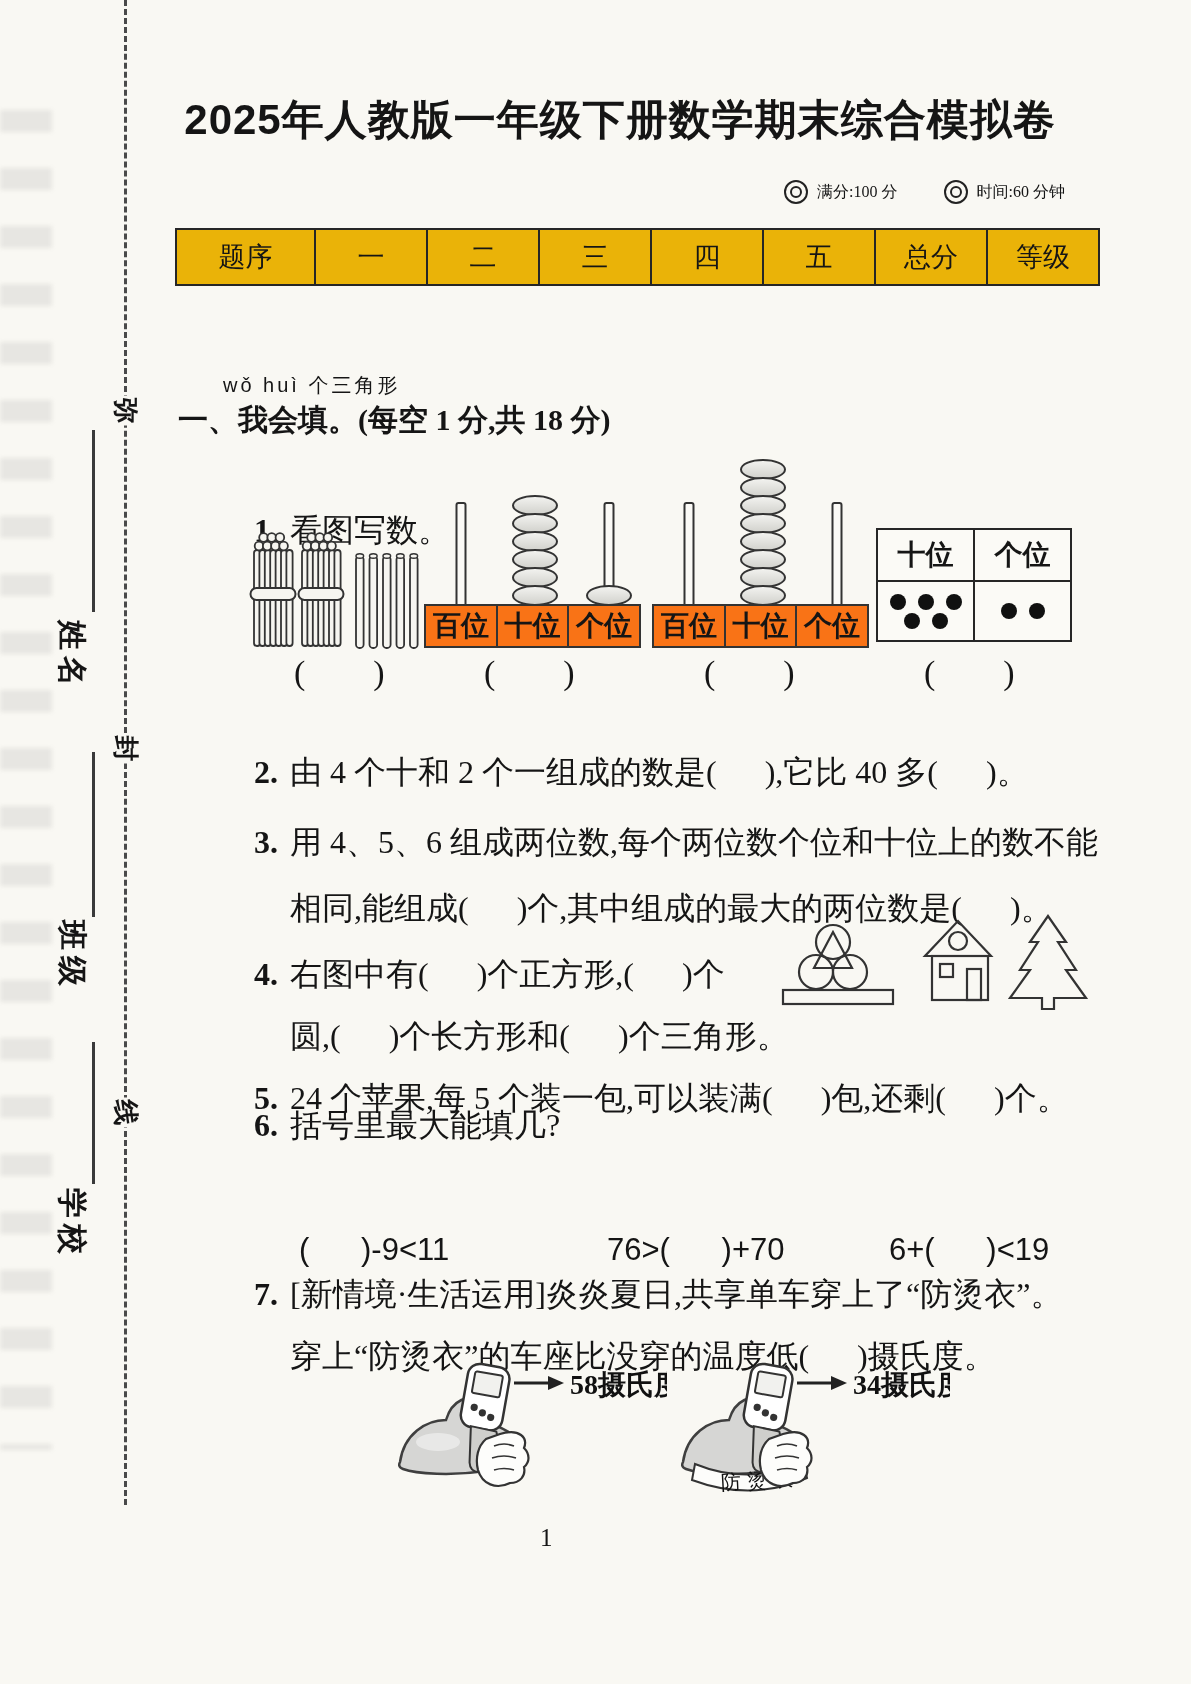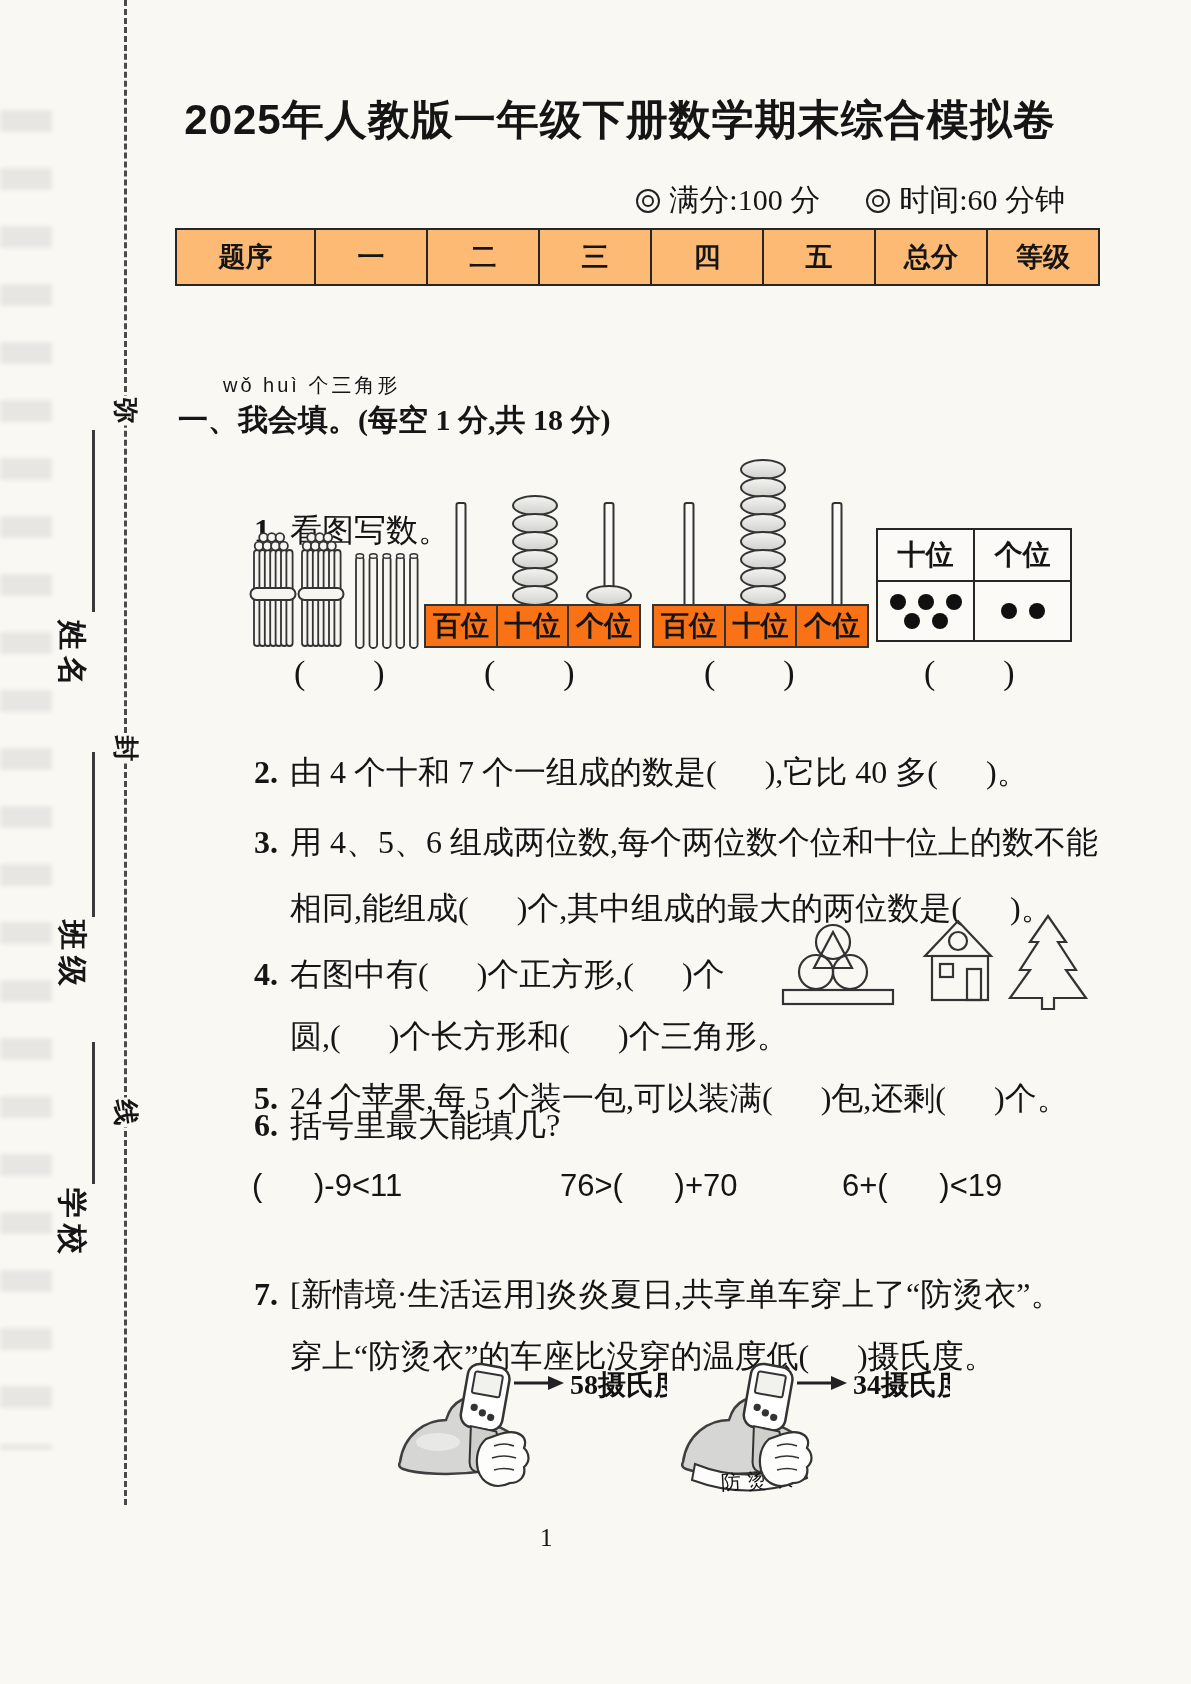--- a/index.html
+++ b/index.html
@@ -12,28 +12,28 @@
   .seal-dashed{position:absolute;left:124px;top:0;height:1505px;width:0;border-left:3px dashed #4a4a4a;}
   .seal-char{position:absolute;left:110px;width:30px;text-align:center;font-size:26px;font-weight:600;
              transform:rotate(90deg);background:#f9f8f3;padding:5px 0;z-index:2;}
   .seal-line-seg{position:absolute;left:92px;width:3px;background:#3a3a3a;}
   .seal-field{position:absolute;left:56px;width:36px;writing-mode:vertical-rl;text-orientation:sideways;
               font-size:30px;letter-spacing:6px;font-weight:600;}
   
   .title{position:absolute;left:175px;width:890px;top:92px;text-align:center;
          font-family:"Liberation Sans",sans-serif;font-weight:bold;font-size:42px;letter-spacing:1px;}
   .meta{position:absolute;left:175px;width:890px;top:180px;display:flex;justify-content:flex-end;
-        gap:46px;font-size:30px;align-items:center;}
+        gap:46px;font-size:16px;align-items:center;}
   .meta-item{display:inline-flex;align-items:center;gap:9px;}
   .dcircle{width:20px;height:20px;border:2px solid #222;border-radius:50%;position:relative;flex:none;}
   .dcircle::after{content:"";position:absolute;inset:4px;border:2px solid #222;border-radius:50%;}
   
   .score-table{position:absolute;left:175px;top:228px;border-collapse:collapse;table-layout:fixed;}
-  .score-table td{border:2.5px solid #262626;text-align:center;font-size:27px;font-weight:bold;
-                  background:#fdba74;}
+  .score-table td{border:2.5px solid #262626;text-align:center;font-size:27px;font-weight:normal;
+                  background:#eab308;}
   .score-table tr:first-child td{height:56px;}
   .score-table tr:last-child td{height:52px;}
   
   .pinyin{position:absolute;left:223px;top:372px;font-family:"Liberation Sans",sans-serif;
           font-size:20px;letter-spacing:3px;}
   .section-heading{position:absolute;left:178px;top:400px;font-size:30px;font-weight:bold;white-space:pre;}
   .q{position:absolute;font-size:32px;white-space:pre;}
   .q .no{font-weight:bold;padding-right:12px;}
   
   .abacus{position:absolute;top:498px;width:222px;height:150px;}
@@ -50,22 +50,22 @@
              align-items:center;justify-content:center;font-size:28px;font-weight:700;background:#f97316;}
   .label-box:first-child{margin-left:0;}
   
   .dot-table{position:absolute;left:876px;top:528px;border-collapse:collapse;}
   .dot-table td{border:2.5px solid #262626;width:93px;text-align:center;background:#fbfaf6;}
   .dt-h{height:48px;font-size:28px;font-weight:600;}
   .dt-c{height:56px;}
   .dot-row{display:flex;justify-content:center;gap:12px;margin:3px 0;}
   .dot{width:16px;height:16px;border-radius:50%;background:#101010;}
   .ans-paren{position:absolute;top:654px;font-size:34px;white-space:pre;}
-  .equation{position:absolute;top:1168px;font-size:31px;white-space:pre;
-            font-family:"Liberation Sans",sans-serif;}
+  .equation{position:absolute;top:1232px;font-size:31px;white-space:pre;
+            font-family:"Liberation Sans",sans-serif;margin-left:47px;}
   .fig{position:absolute;}
   .page-number{position:absolute;left:540px;top:1524px;font-size:25px;}
   svg text{font-family:"Liberation Serif",serif;}
 </style>
 </head>
 <body>
 
 <div class="page">
   <div class="noise"></div>
 
@@ -247,21 +247,21 @@
       </tr>
     </tbody>
   </table>
 
   <span class="ans-paren" style="left:294px">(        )</span>
   <span class="ans-paren" style="left:484px">(        )</span>
   <span class="ans-paren" style="left:704px">(        )</span>
   <span class="ans-paren" style="left:924px">(        )</span>
 
   <div class="q" style="left:222px;top:714px">
-    <span class="no">2.</span><span>由 4 个十和 7 个一组成的数是(      ),它比 40 多(      )。</span>
+    <span class="no">2.</span><span>由 4 个十和 2 个一组成的数是(      ),它比 40 多(      )。</span>
   </div>
 
   <div class="q" style="left:222px;top:784px">
     <span class="no">3.</span><span>用 4、5、6 组成两位数,每个两位数个位和十位上的数不能</span>
   </div>
   <div class="q" style="left:258px;top:850px">
     <span>相同,能组成(      )个,其中组成的最大的两位数是(      )。</span>
   </div>
 
   <div class="q" style="left:222px;top:916px">

